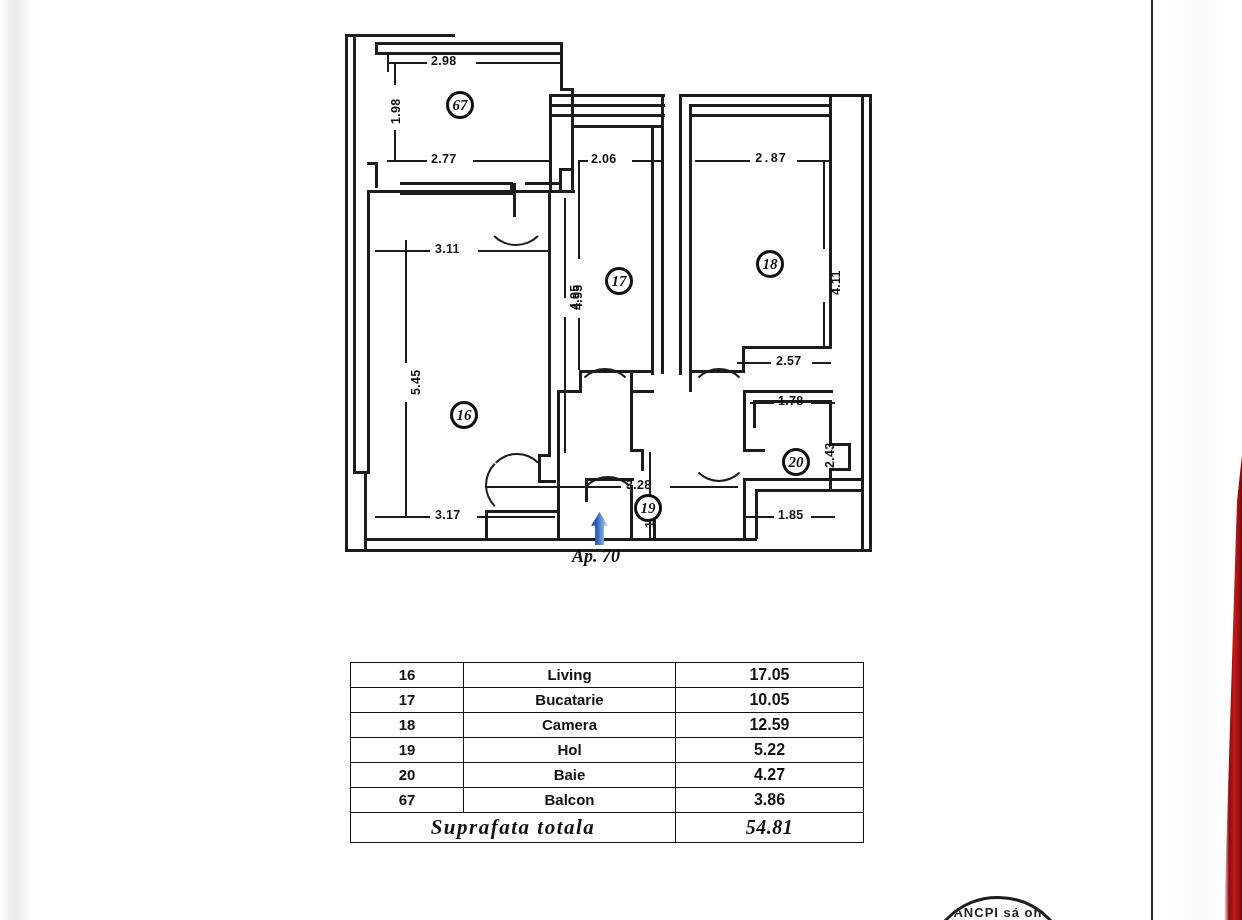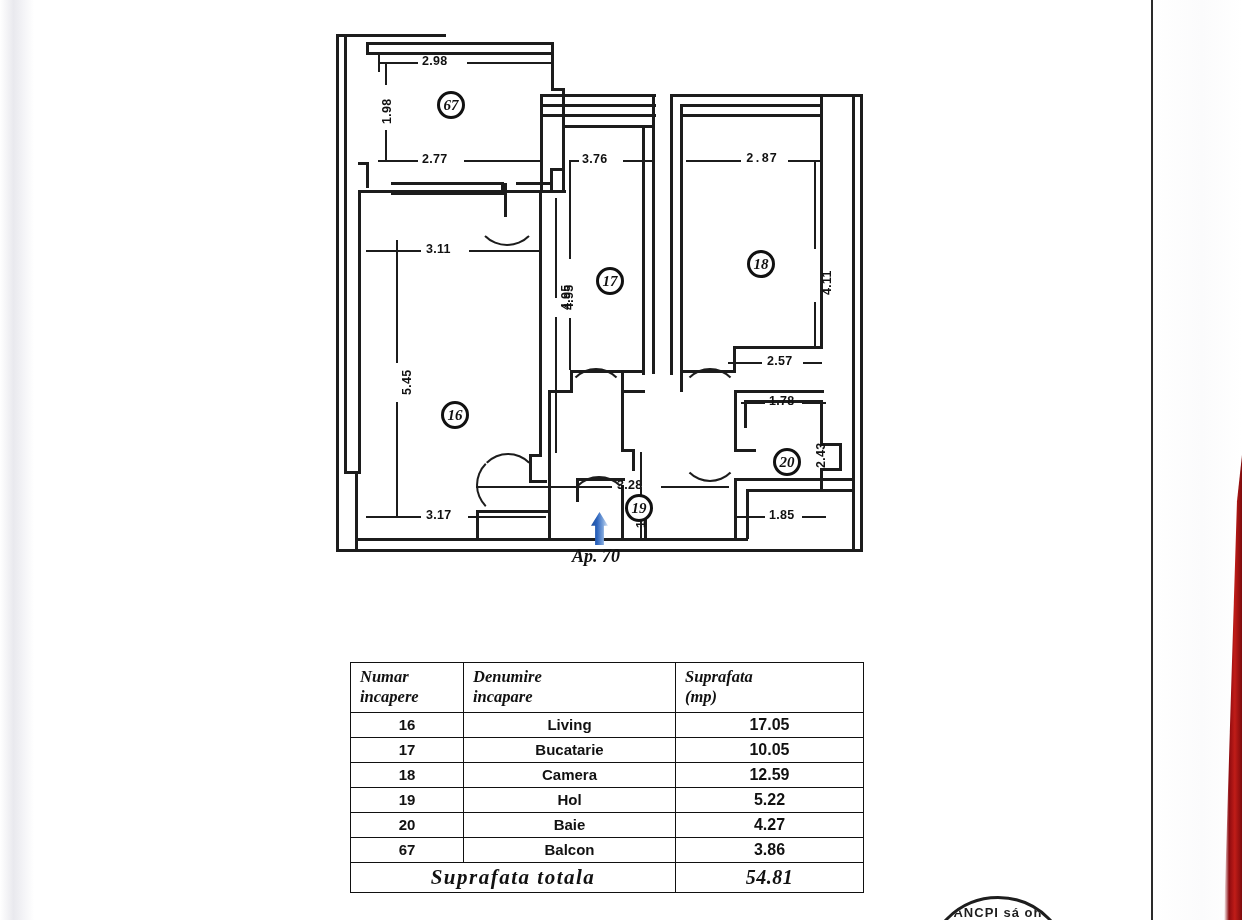--- a/index.html
+++ b/index.html
@@ -11,21 +11,21 @@
   #left-shade{position:absolute;left:0;top:0;width:34px;height:920px;
     background:linear-gradient(to right,#ffffff 0%,#e9e9ee 40%,#f4f4f7 70%,#ffffff 100%);}
   #page-edge-line{position:absolute;left:1151px;top:0;width:2px;height:920px;background:#2b2b2b;}
   #page-right-shade{position:absolute;left:1153px;top:0;width:89px;height:920px;
     background:linear-gradient(to right,#ffffff 0%,#fbfbfc 55%,#ffffff 100%);}
   #red-wedge{position:absolute;right:0px;top:455px;width:18px;height:465px;
     background:linear-gradient(to right,#ffffff 0%,#8e0b10 28%,#c01c18 60%,#7d0a0c 100%);
     clip-path:polygon(100% 0,100% 100%,0 100%,72% 10%);}
 
   
-  #plan{position:absolute;left:336px;top:30px;width:535px;height:535px;}
+  #plan{position:absolute;left:345px;top:30px;width:535px;height:535px;}
   .w{position:absolute;background:#1c1c1c;}            
   .dim{position:absolute;font-family:"Liberation Sans",sans-serif;
        font-size:12.5px;font-weight:700;color:#111;letter-spacing:.3px;white-space:nowrap;}
   .dim.v{transform-origin:0 0;}
   .dimline{position:absolute;background:#1c1c1c;}
   .rn{position:absolute;width:28px;height:28px;border:3px solid #111;border-radius:50%;
       box-sizing:border-box;display:flex;align-items:center;justify-content:center;
       font-family:"Liberation Serif",serif;font-style:italic;font-weight:700;
       font-size:15px;color:#111;background:#fff;}
   .arc{position:absolute;border:2.3px solid #1c1c1c;border-radius:50%;}
@@ -171,21 +171,21 @@
     <div class="w" style="left:316px;top:64px;width:3px;height:280px;"></div>
     <div class="w" style="left:306px;top:95px;width:3px;height:250px;"></div>
     <div class="w" style="left:234px;top:340px;width:75px;height:3px;"></div>
     <div class="w" style="left:234px;top:340px;width:3px;height:22px;"></div>
     <div class="w" style="left:212px;top:360px;width:25px;height:3px;"></div>
     <div class="w" style="left:285px;top:343px;width:3px;height:20px;"></div>
     <div class="w" style="left:285px;top:360px;width:24px;height:3px;"></div>
     <div class="arc" style="left:230px;top:338px;width:56px;height:56px;
          border-left-color:transparent;border-bottom-color:transparent;border-right-color:transparent;"></div>
 
-    <div class="dim" style="left:246px;top:122px;">3.76</div>
+    <div class="dim" style="left:246px;top:122px;">2.06</div>
     <div class="dimline" style="left:233px;top:130px;width:10px;height:2px;"></div>
     <div class="dimline" style="left:287px;top:130px;width:30px;height:2px;"></div>
 
     <div class="dim v" style="left:226px;top:280px;transform:rotate(-90deg);">4.95</div>
     <div class="dimline" style="left:233px;top:131px;width:2px;height:98px;"></div>
     <div class="dimline" style="left:233px;top:288px;width:2px;height:52px;"></div>
 
     <div class="rn" style="left:260px;top:237px;">17</div>
 
     <div class="w" style="left:334px;top:64px;width:3px;height:281px;"></div>
@@ -278,34 +278,20 @@
   <div id="ap-label">Ap. 70</div>
 
 
   <table id="recap">
     <colgroup>
         <col class="c1">
         <col class="c2">
         <col class="c3">
       </colgroup>
     <tbody>
-      <tr>
-        <td class="hcell">
-          <i>Numar</i>
-          <i>incapere</i>
-        </td>
-        <td class="hcell">
-          <i>Denumire</i>
-          <i>incapare</i>
-        </td>
-        <td class="hcell">
-          <i>Suprafata</i>
-          <i>(mp)</i>
-        </td>
-      </tr>
 
       <tr>
         <td class="dcell">16</td>
         <td class="dcell">Living</td>
         <td class="dcell num">17.05</td>
       </tr>
       <tr>
         <td class="dcell">17</td>
         <td class="dcell">Bucatarie</td>
         <td class="dcell num">10.05</td>

